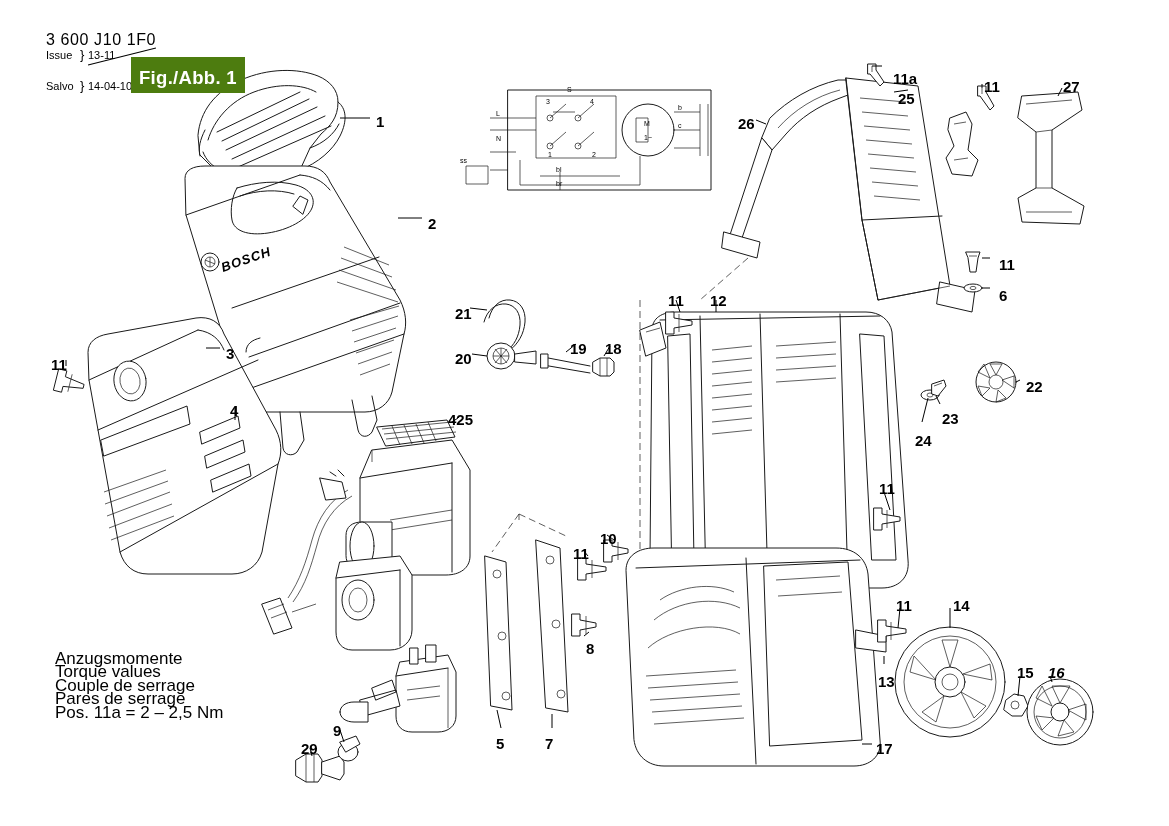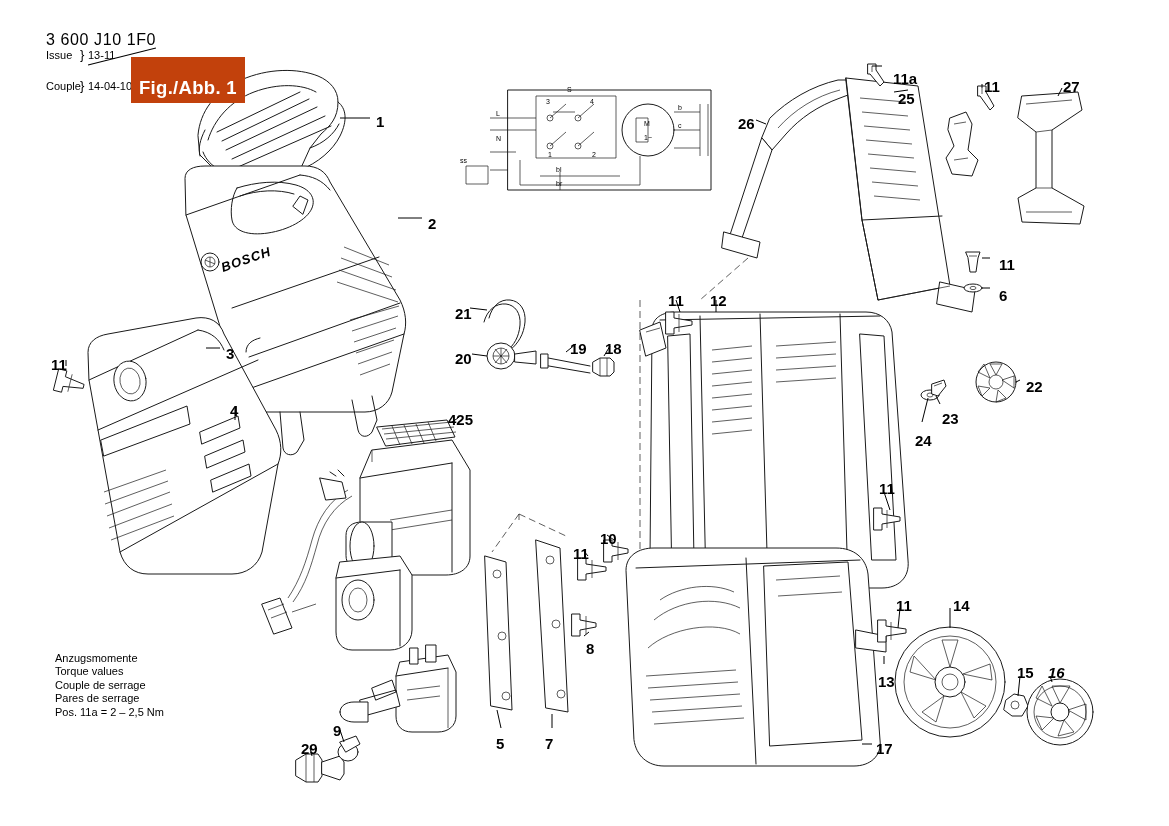--- a/index.html
+++ b/index.html
@@ -52,31 +52,31 @@
     right: -1px;
     top: 50%;
     height: 1px;
     background: #000;
     transform: rotate(-14deg);
   }
   .figbox {
     position: absolute;
     left: 131px;
     top: 57px;
-    background: #c2410c;
+    background: #4d7c0f;
     color: #ffffff;
     font-weight: bold;
     font-size: 18.5px;
-    padding: 20px 8px 4px 8px;
+    padding: 10px 8px 4px 8px;
     letter-spacing: 0.3px;
   }
   
   .notes {
     position: absolute;
-    font-size: 11px;
+    font-size: 17px;
     line-height: 13.4px;
   }
   .notes-torque { left: 55px; top: 652px; }
   .notes-mods  { left: 55px; top: 733px; }
 
   
   .lbl {
     position: absolute;
     font-size: 15px;
     font-weight: bold;
@@ -549,21 +549,21 @@
       <path d="M862 744 L872 744"></path>
     </g>
   </svg>
 
   <div class="hdr">
     <div class="partno">3 600 J10 1F0</div>
     <div class="rows">
       <span>Issue</span>
       <span class="brace">}</span>
       <span class="strike">13-11</span>
-      <span>Couple</span>
+      <span>Salvo</span>
       <span class="brace">}</span>
       <span>14-04-10</span>
     </div>
   </div>
   <div class="figbox">Fig./Abb. 1</div>
 
   <div class="notes notes-torque">
     <div>Anzugsmomente</div>
     <div>Torque values</div>
     <div>Couple de serrage</div>

